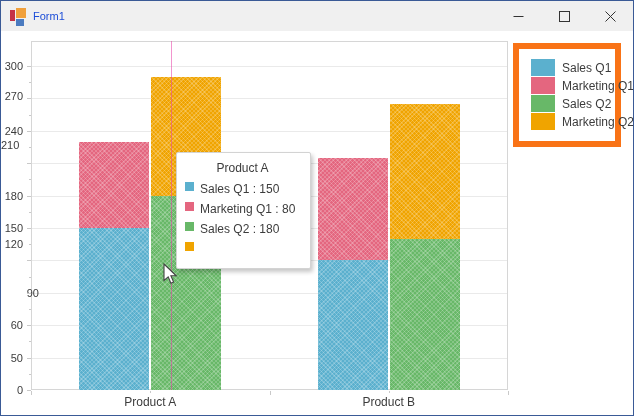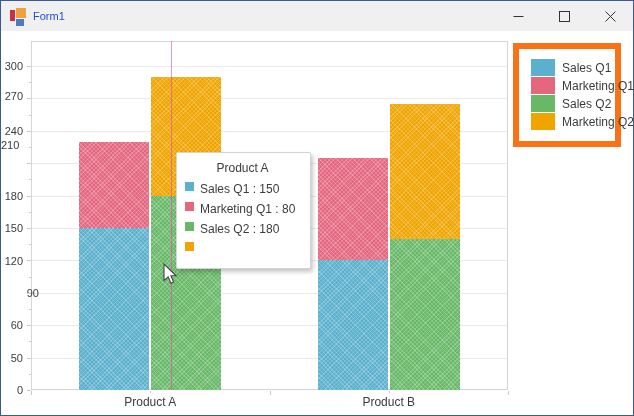--- a/index.html
+++ b/index.html
@@ -106,21 +106,21 @@
         <div class="tick" style="left: 28px; width: 2px; height: 1px; top: 342.8px;"></div>
         <div class="ytick-label" style="left: 0px; width: 22px; top: 320.6px;">50</div>
         <div class="tick" style="left: 26px; width: 4px; height: 1px; top: 326.6px;"></div>
         <div class="tick" style="left: 28px; width: 2px; height: 1px; top: 310.4px;"></div>
         <div class="ytick-label" style="left: 0px; width: 22px; top: 288.2px;">60</div>
         <div class="tick" style="left: 26px; width: 4px; height: 1px; top: 294.2px;"></div>
         <div class="tick" style="left: 28px; width: 2px; height: 1px; top: 278px;"></div>
         <div class="ytick-label" style="left: 16px; width: 22px; top: 255.8px;">90</div>
         <div class="tick" style="left: 26px; width: 4px; height: 1px; top: 261.8px;"></div>
         <div class="tick" style="left: 28px; width: 2px; height: 1px; top: 245.6px;"></div>
-        <div class="ytick-label" style="left: 0px; width: 22px; top: 224px;">120</div>
+        <div class="ytick-label" style="left: 0px; width: 22px; top: 207px;">120</div>
         <div class="tick" style="left: 26px; width: 4px; height: 1px; top: 229.4px;"></div>
         <div class="tick" style="left: 28px; width: 2px; height: 1px; top: 213.2px;"></div>
         <div class="ytick-label" style="left: 0px; width: 22px; top: 191px;">150</div>
         <div class="tick" style="left: 26px; width: 4px; height: 1px; top: 197px;"></div>
         <div class="tick" style="left: 28px; width: 2px; height: 1px; top: 180.8px;"></div>
         <div class="ytick-label" style="left: 0px; width: 22px; top: 158.6px;">180</div>
         <div class="tick" style="left: 26px; width: 4px; height: 1px; top: 164.6px;"></div>
         <div class="tick" style="left: 28px; width: 2px; height: 1px; top: 148.4px;"></div>
         <div class="ytick-label" style="left: 0px; width: 18px; top: 108px;">210</div>
         <div class="tick" style="left: 26px; width: 4px; height: 1px; top: 132.2px;"></div>

